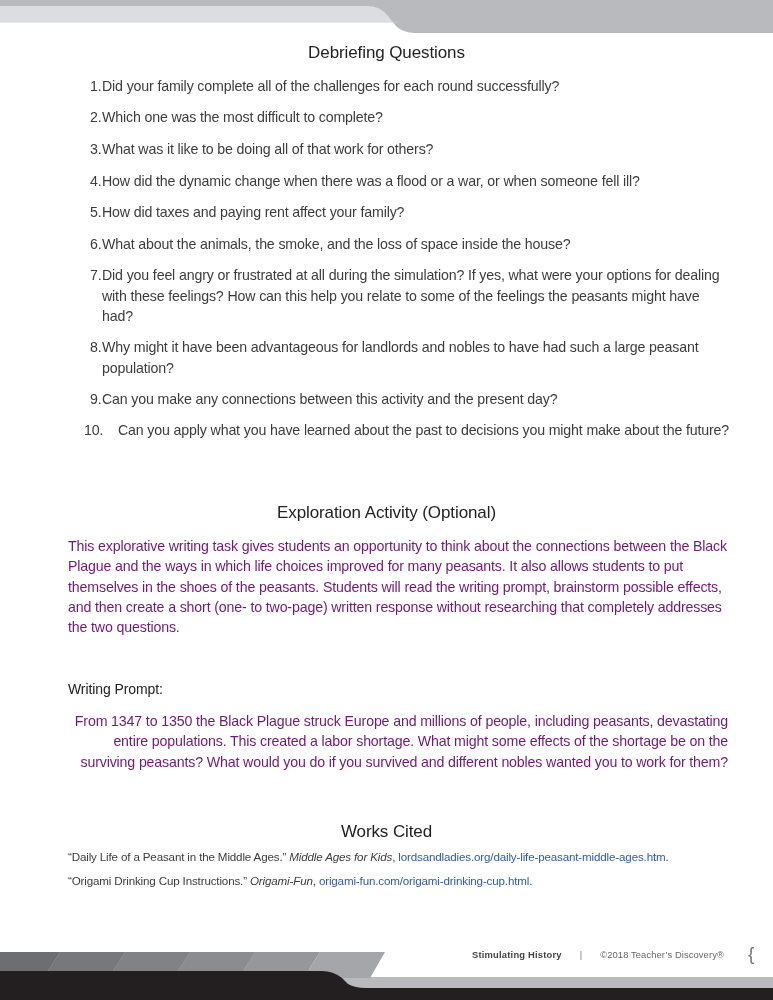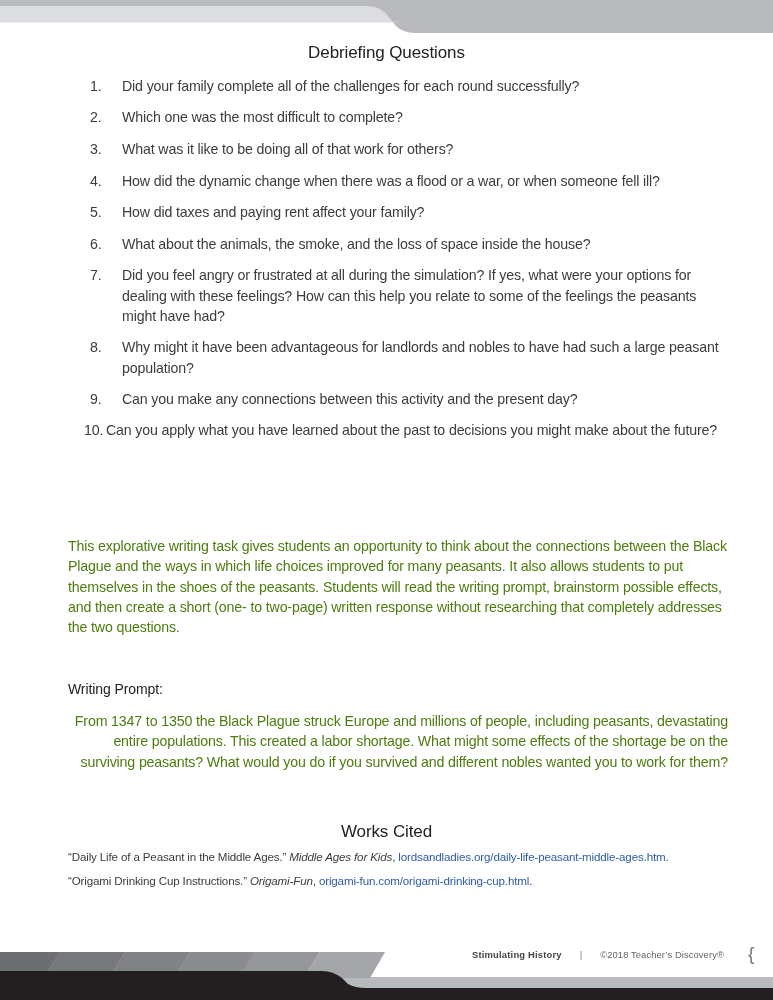--- a/index.html
+++ b/index.html
@@ -23,25 +23,25 @@
       text-align: center; font-size: 17px; color: #222;
       letter-spacing: -0.1px;
     }
     .qlist { position: absolute; left: 90px; top: 76px; width: 640px; }
     .q {
       position: absolute; left: 0; width: 640px;
       font-size: 14.2px; line-height: 20.5px; color: #3c3c3c;
       letter-spacing: -0.15px;
     }
     .q .num { position: absolute; left: 0; top: 0; width: 24px; }
-    .q .txt { display: block; margin-left: 32px; }
+    .q .txt { display: block; margin-left: 12px; }
 
     .para {
       position: absolute; left: 68px; width: 660px;
-      font-size: 14.2px; line-height: 20.3px; color: #4d7c0f;
+      font-size: 14.2px; line-height: 20.3px; color: #701a75;
       letter-spacing: -0.15px;
     }
     .subhead {
       position: absolute; left: 68px; font-size: 14px; color: #222;
       letter-spacing: -0.1px;
     }
     .cite {
       position: absolute; left: 68px; width: 680px;
       font-size: 11.6px; color: #3c3c3c; letter-spacing: -0.15px;
       white-space: nowrap;
@@ -106,24 +106,25 @@
     <div class="q" style="top:261px;">
       <span class="num">8.</span>
       <span class="txt">Why might it have been advantageous for landlords and nobles to have had such a large peasant population?</span>
     </div>
     <div class="q" style="top:313px;">
       <span class="num">9.</span>
       <span class="txt">Can you make any connections between this activity and the present day?</span>
     </div>
     <div class="q" style="top:344px; left:-6px; width:646px;">
       <span class="num" style="width:30px;">10.</span>
-      <span class="txt" style="margin-left:22px;">Can you apply what you have learned about the past to decisions you might make about the future?</span>
+      <span class="txt" style="margin-left:34px;">Can you apply what you have learned about the past to decisions you might make about the future?</span>
     </div>
   </div>
 
+  <div class="heading" style="top:503px;">Exploration Activity (Optional)</div>
 
   <p class="para" style="top:536px;">This explorative writing task gives students an opportunity to think about the connections between the Black Plague and the ways in which life choices improved for many peasants. It also allows students to put themselves in the shoes of the peasants. Students will read the writing prompt, brainstorm possible effects, and then create a short (one- to two-page) written response without researching that completely addresses the two questions.</p>
 
   <div class="subhead" style="top:681px;">Writing Prompt:</div>
 
   <p class="para" style="top:711px;text-align:right;">From 1347 to 1350 the Black Plague struck Europe and millions of people, including peasants, devastating entire populations. This created a labor shortage. What might some effects of the shortage be on the surviving peasants? What would you do if you survived and different nobles wanted you to work for them?</p>
 
   <div class="heading" style="top:822px;">Works Cited</div>
 
   <div class="cite" style="top:874px;">

